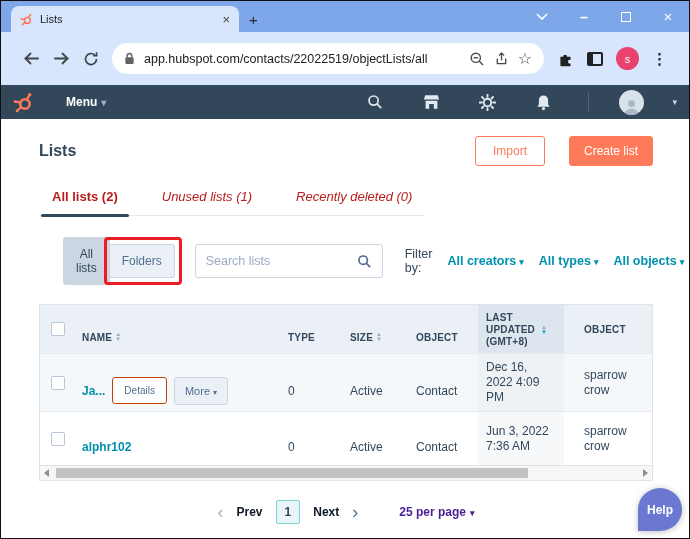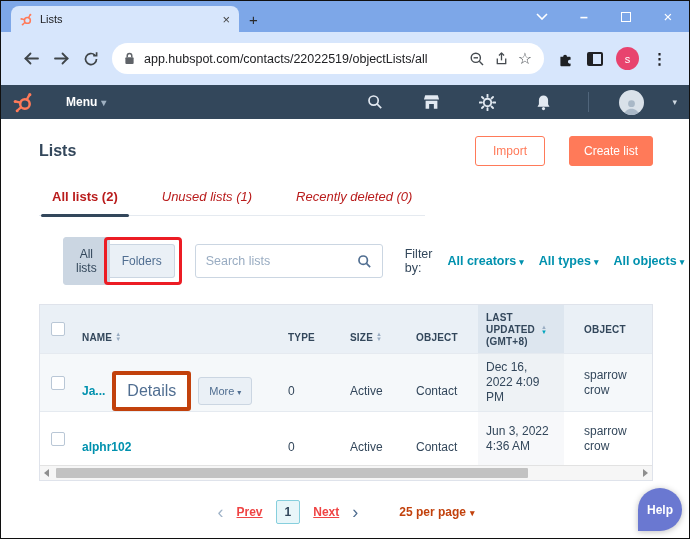--- a/index.html
+++ b/index.html
@@ -86,44 +86,44 @@
   .th-lu { background:#dde6ef; display:block; padding:7px 8px 0 8px; line-height:12px; }
   .cbx { width:14px; height:14px; border:1px solid #b9c7d6; border-radius:2px; background:#fff; }
   .sort { display:inline-flex; flex-direction:column; margin-left:3px; vertical-align:middle; }
   .sort span { font-size:6px; line-height:5px; color:#99acc2; }
   .sort .on { color:#00a4bd; }
   .tr { min-height:54px; border-top:1px solid #e5eaf0; background:#fff; }
   .tr1 { background:#f5f8fa; }
   .lu-cell { background:rgba(203,214,226,0.16); display:flex; align-items:center; padding:6px 8px; line-height:15px; }
   .name-cell { gap:7px; }
   .list-link { color:#0091ae; font-weight:bold; font-size:12px; cursor:pointer; white-space:nowrap; }
-  .details-btn { border:4px solid #c2410c; background:#fff; color:#506e91; font-size:16px; padding:7px 11px;
+  .details-btn { border:1px solid #c2410c; background:#fff; color:#506e91; font-size:10px; padding:7px 11px;
                  border-radius:3px; font-family:inherit; cursor:pointer; }
   .more-btn { border:1px solid #cbd6e2; background:#eaf0f6; color:#506e91; font-size:11px; padding:7px 10px;
               border-radius:3px; font-family:inherit; cursor:pointer; }
   .more-btn .caret { font-size:8px; margin-left:3px; }
   .creator-cell { line-height:15px; align-items:center; display:flex; padding:6px 4px 6px 20px; }
 
   
   .hscroll { height:15px; background:#f6f6f6; border-top:1px solid #e2e2e2; position:relative;
              display:flex; align-items:center; justify-content:space-between; padding:0 4px; }
   .sb-arrow { width:0; height:0; border-style:solid; }
   .sb-left { border-width:4px 5px 4px 0; border-color:transparent #8f8f8f transparent transparent; }
   .sb-right { border-width:4px 0 4px 5px; border-color:transparent transparent transparent #8f8f8f; }
   .sb-thumb { position:absolute; left:16px; top:2px; height:10px; width:472px; background:#c2c2c2; border-radius:1px; }
 
   
   .pager { display:flex; align-items:center; justify-content:center; margin-top:19px; gap:13px; }
   .pg-chev { font-size:18px; line-height:1; cursor:pointer; }
   .pg-chev-l { color:#9fb3c8; }
   .pg-chev-r { color:#506e91; }
-  .pg-word { font-size:12px; font-weight:bold; color:#ef4444; cursor:default;text-decoration:underline; }
+  .pg-word { font-size:12px; font-weight:bold; color:#0f172a; cursor:default; }
   .pg-num { border:1px solid #86cfdd; background:#e8f6f9; color:#33475b; font-size:12px; font-weight:bold;
             padding:4px 8px; border-radius:2px; cursor:pointer; }
-  .perpage { margin-left:28px; font-size:12px; font-weight:bold; color:#c2410c; cursor:pointer; }
+  .perpage { margin-left:28px; font-size:12px; font-weight:bold; color:#4c1d95; cursor:pointer; }
   .perpage .caret { font-size:9px; margin-left:4px; }
 
   .help-btn { position:absolute; right:7px; bottom:7px; width:44px; height:43px; background:#6a78d1;
               border-radius:50% 50% 50% 0; display:flex; align-items:center; justify-content:center;
               color:#fff; font-size:12px; font-weight:bold; box-shadow:0 1px 6px rgba(0,0,0,0.25); cursor:pointer; }
 </style>
 </head>
 <body>
 
 <div class="window">
@@ -369,21 +369,21 @@
       <div class="trow tr">
         <span class="cell cell-cb">
             <span class="cbx"></span>
           </span>
         <span class="cell name-cell">
           <span class="list-link">alphr102</span>
         </span>
         <span class="cell">0</span>
         <span class="cell">Active</span>
         <span class="cell">Contact</span>
-        <span class="lu-cell">Jun 3, 2022 4:36 AM</span>
+        <span class="lu-cell">Jun 3, 2022 7:36 AM</span>
         <span class="cell creator-cell">sparrow crow</span>
       </div>
 
       <div class="hscroll">
         <span class="sb-arrow sb-left"></span>
         <span class="sb-thumb"></span>
         <span class="sb-arrow sb-right"></span>
       </div>
     </div>
 

